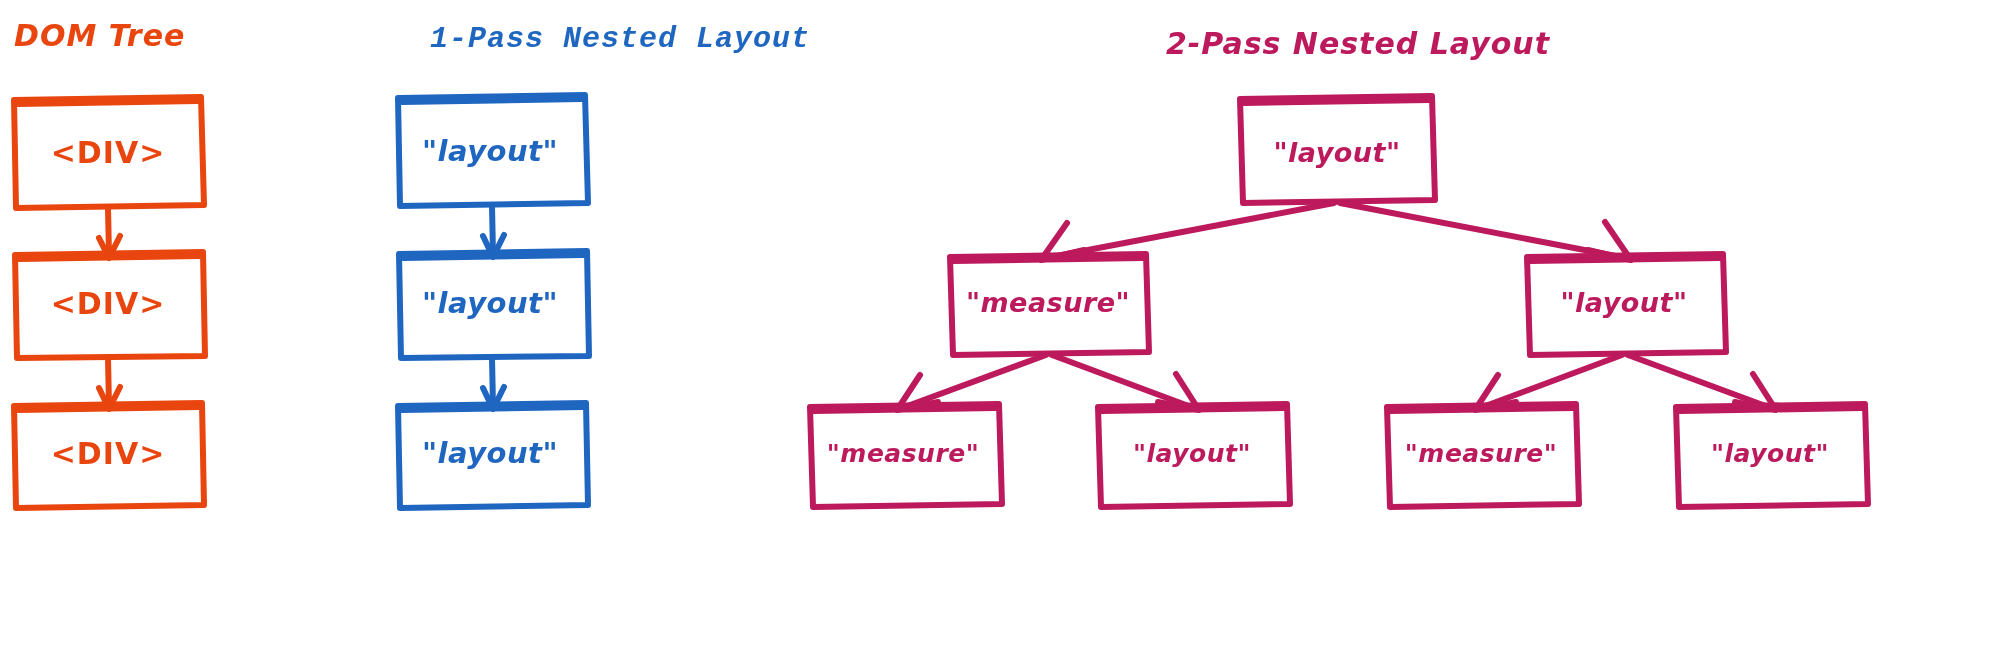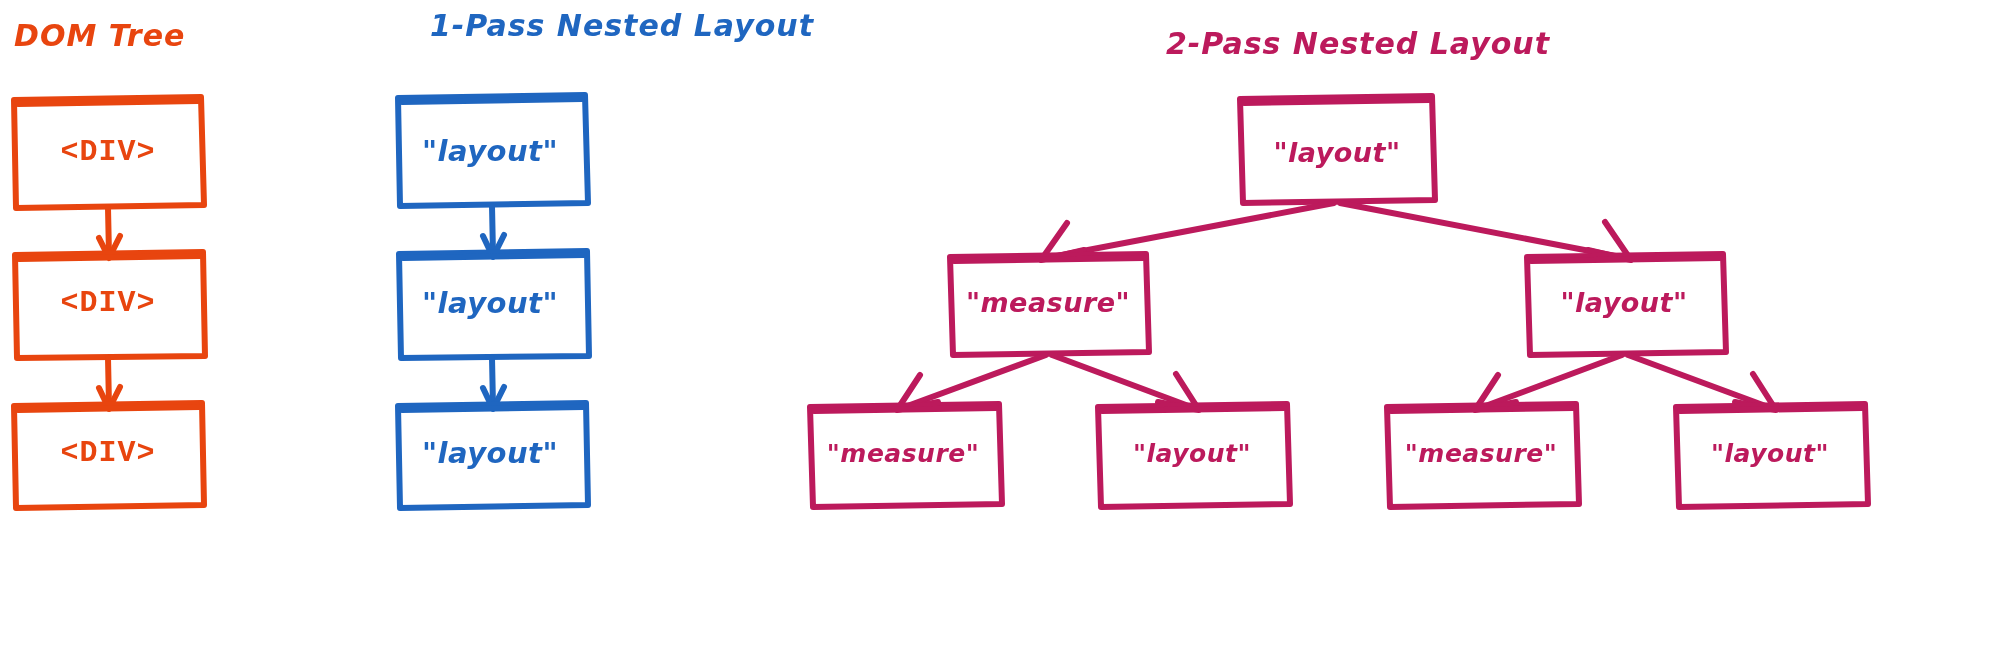--- a/index.html
+++ b/index.html
@@ -50,21 +50,21 @@
     font-family: "DejaVu Sans", sans-serif;
     font-style: italic;
     font-weight: 700;
     letter-spacing: 1px;
   }
 
   .t-dom   { color: #E8450F; font-size: 30px; }
   .t-one   { color: #1F66C0; font-size: 30px; }
   .t-two   { color: #BC1A5C; font-size: 30px; }
 
-  .lbl-dom { color: #E8450F; font-size: 30px; font-style: normal; letter-spacing: 1px; font-family: Liberation Mono, monospace; }
+  .lbl-dom { color: #E8450F; font-size: 30px; font-style: normal; letter-spacing: 1px; }
   .lbl-one { color: #1F66C0; font-size: 29px; }
   .lbl-two { color: #BC1A5C; font-size: 27px; }
   .lbl-two-small { color: #BC1A5C; font-size: 25px; }
 </style>
 </head>
 <body>
 
 <div id="diagram-root">
 
   <svg class="sketch-layer" viewBox="0 0 1999 654">
@@ -179,21 +179,21 @@
       </g>
       <g>
         <path d="M1676,407 L1865,404 L1868,504 L1679,507 Z"></path>
         <path d="M1680,411 L1862,408"></path>
       </g>
     </g>
   </svg>
 
   <div class="panel-title t-dom" style="left:14px; top:18px;">DOM Tree</div>
 
-  <div class="panel-title t-one" style="left:430px; top:8px;">1-Pass Nested Layout</div>
+  <div class="panel-title t-one" style="left:430px; top:22px;font-family:Liberation Mono, monospace;">1-Pass Nested Layout</div>
 
   <div class="panel-title t-two" style="left:1166px; top:18px;margin-top:8px;">2-Pass Nested Layout</div>
 
   <div class="node-label lbl-dom" style="left:108px; top:152px;">&lt;DIV&gt;</div>
   <div class="node-label lbl-dom" style="left:108px; top:303px;">&lt;DIV&gt;</div>
   <div class="node-label lbl-dom" style="left:108px; top:453px;">&lt;DIV&gt;</div>
 
   <div class="node-label lbl-one" style="left:490px; top:151px;">"layout"</div>
   <div class="node-label lbl-one" style="left:490px; top:303px;">"layout"</div>
   <div class="node-label lbl-one" style="left:490px; top:453px;">"layout"</div>

